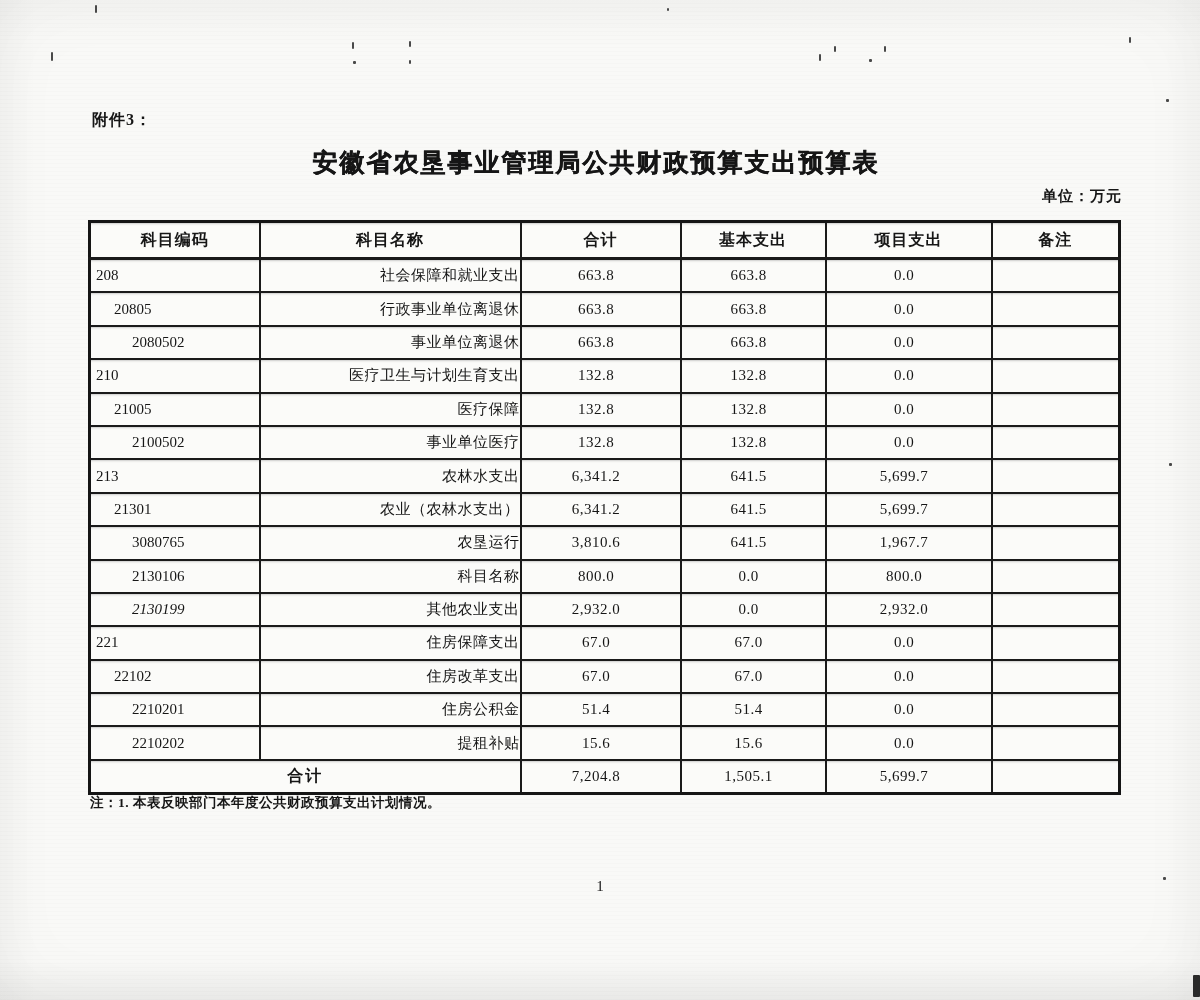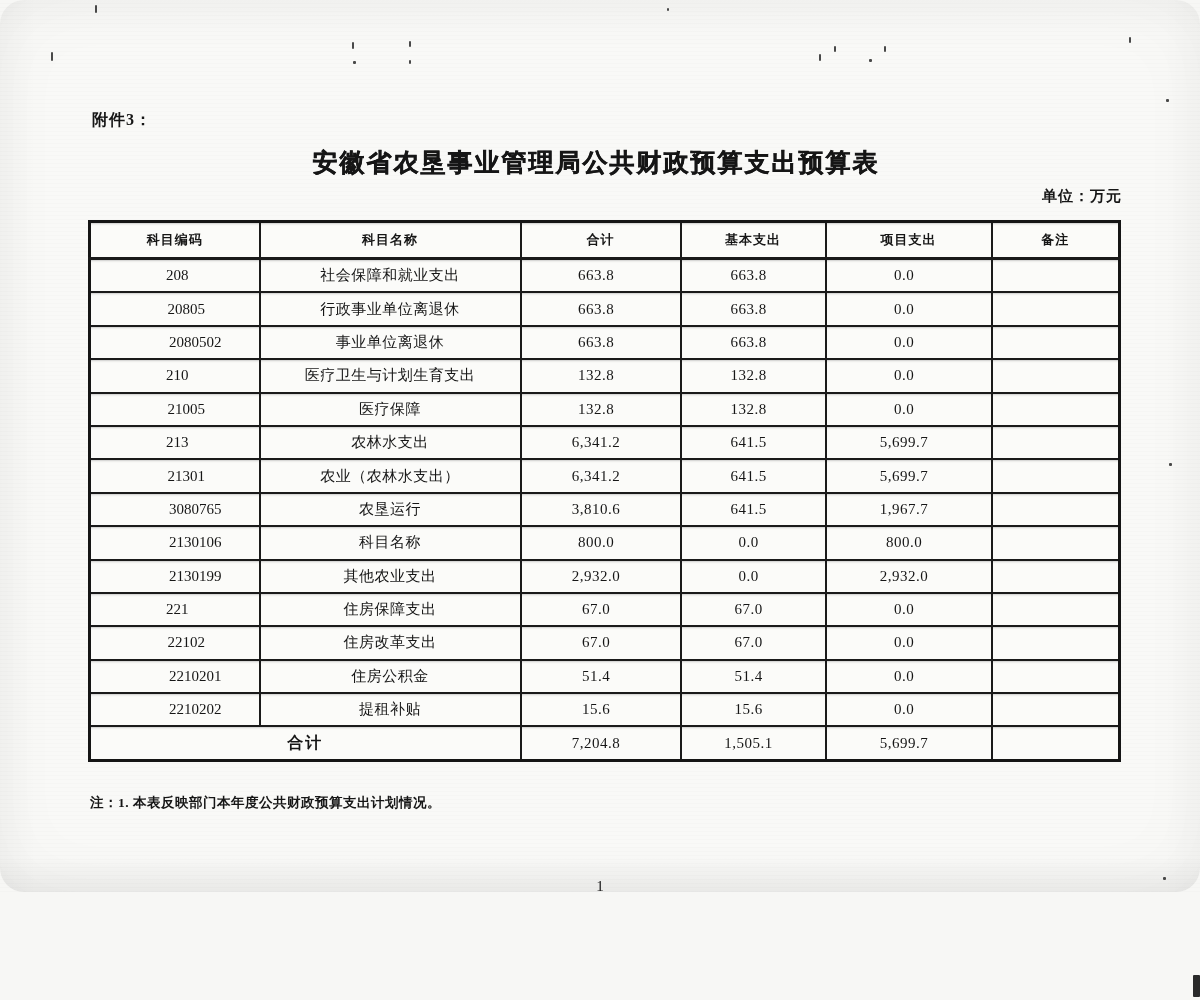--- a/index.html
+++ b/index.html
@@ -8,27 +8,26 @@
     width: 1200px;
     height: 1000px;
     overflow: hidden;
     background: #f7f7f5;
     font-family: "Liberation Serif", serif;
     color: #161616;
   }
   .page {
     position: relative;
     width: 1200px;
-    height: 892px;
+    height: 1000px;
     background:
       linear-gradient(180deg, rgba(0,0,0,0.02) 0%, rgba(0,0,0,0) 4%, rgba(0,0,0,0) 96%, rgba(0,0,0,0.05) 100%),
       linear-gradient(90deg, rgba(0,0,0,0.025) 0%, rgba(0,0,0,0) 3%, rgba(0,0,0,0) 97%, rgba(0,0,0,0.02) 100%),
       #f9f9f7;
     box-shadow: inset 0 0 80px rgba(0,0,0,0.03);
-    border-radius: 24px;
   }
   .scan-texture {
     position: absolute;
     inset: 0;
     pointer-events: none;
     background-image:
       repeating-linear-gradient(0deg, rgba(0,0,0,0.012) 0 1px, transparent 1px 4px),
       repeating-linear-gradient(90deg, rgba(255,255,255,0.02) 0 2px, transparent 2px 5px);
   }
   .attachment-label {
@@ -72,32 +71,32 @@
   .budget-table th, .budget-table td {
     border: 2px solid #1a1a1a;
     padding: 0;
     overflow: hidden;
     white-space: nowrap;
     box-shadow: inset 0 3px 2px -2px rgba(40,40,40,0.22);
   }
   .budget-table th {
     height: 34px;
     font-family: "Liberation Sans", sans-serif;
-    font-size: 13px;
+    font-size: 16px;
     font-weight: bold;
     text-align: center;
     border-bottom-width: 3px;
     letter-spacing: 1px;
   }
   .budget-table td {
     height: 31.4px;
     font-size: 15px;
   }
-  td.cell-code { text-align: center; }
-  td.cell-name { text-align: center; padding-left: 0; letter-spacing: 0.5px; }
+  td.cell-code { text-align: left; }
+  td.cell-name { text-align: right; padding-left: 0; letter-spacing: 0.5px; }
   td.cell-num  { text-align: center; padding-right: 9px; letter-spacing: 0.5px; }
   td.cell-remark { }
   td.cell-total-label {
     text-align: center;
     font-family: "Liberation Sans", sans-serif;
     font-weight: bold;
     font-size: 16px;
     letter-spacing: 2px;
   }
   .notes {
@@ -192,20 +191,28 @@
     </tr>
         <tr>
       <td class="cell-code" style="padding-left: 23px;">21005</td>
       <td class="cell-name">医疗保障</td>
       <td class="cell-num">132.8</td>
       <td class="cell-num">132.8</td>
       <td class="cell-num">0.0</td>
       <td class="cell-remark"></td>
     </tr>
         <tr>
+      <td class="cell-code" style="padding-left: 41px;">2100502</td>
+      <td class="cell-name">事业单位医疗</td>
+      <td class="cell-num">132.8</td>
+      <td class="cell-num">132.8</td>
+      <td class="cell-num">0.0</td>
+      <td class="cell-remark"></td>
+    </tr>
+        <tr>
       <td class="cell-code" style="padding-left: 5px;">213</td>
       <td class="cell-name">农林水支出</td>
       <td class="cell-num">6,341.2</td>
       <td class="cell-num">641.5</td>
       <td class="cell-num">5,699.7</td>
       <td class="cell-remark"></td>
     </tr>
         <tr>
       <td class="cell-code" style="padding-left: 23px;">21301</td>
       <td class="cell-name">农业（农林水支出）</td>
@@ -224,21 +231,21 @@
     </tr>
         <tr>
       <td class="cell-code" style="padding-left: 41px;">2130106</td>
       <td class="cell-name">科目名称</td>
       <td class="cell-num">800.0</td>
       <td class="cell-num">0.0</td>
       <td class="cell-num">800.0</td>
       <td class="cell-remark"></td>
     </tr>
         <tr>
-      <td class="cell-code" style="padding-left: 41px;">2130199</td>
+      <td class="cell-code" style="padding-left: 41px; font-style: italic;">2130199</td>
       <td class="cell-name">其他农业支出</td>
       <td class="cell-num">2,932.0</td>
       <td class="cell-num">0.0</td>
       <td class="cell-num">2,932.0</td>
       <td class="cell-remark"></td>
     </tr>
         <tr>
       <td class="cell-code" style="padding-left: 5px;">221</td>
       <td class="cell-name">住房保障支出</td>
       <td class="cell-num">67.0</td>

